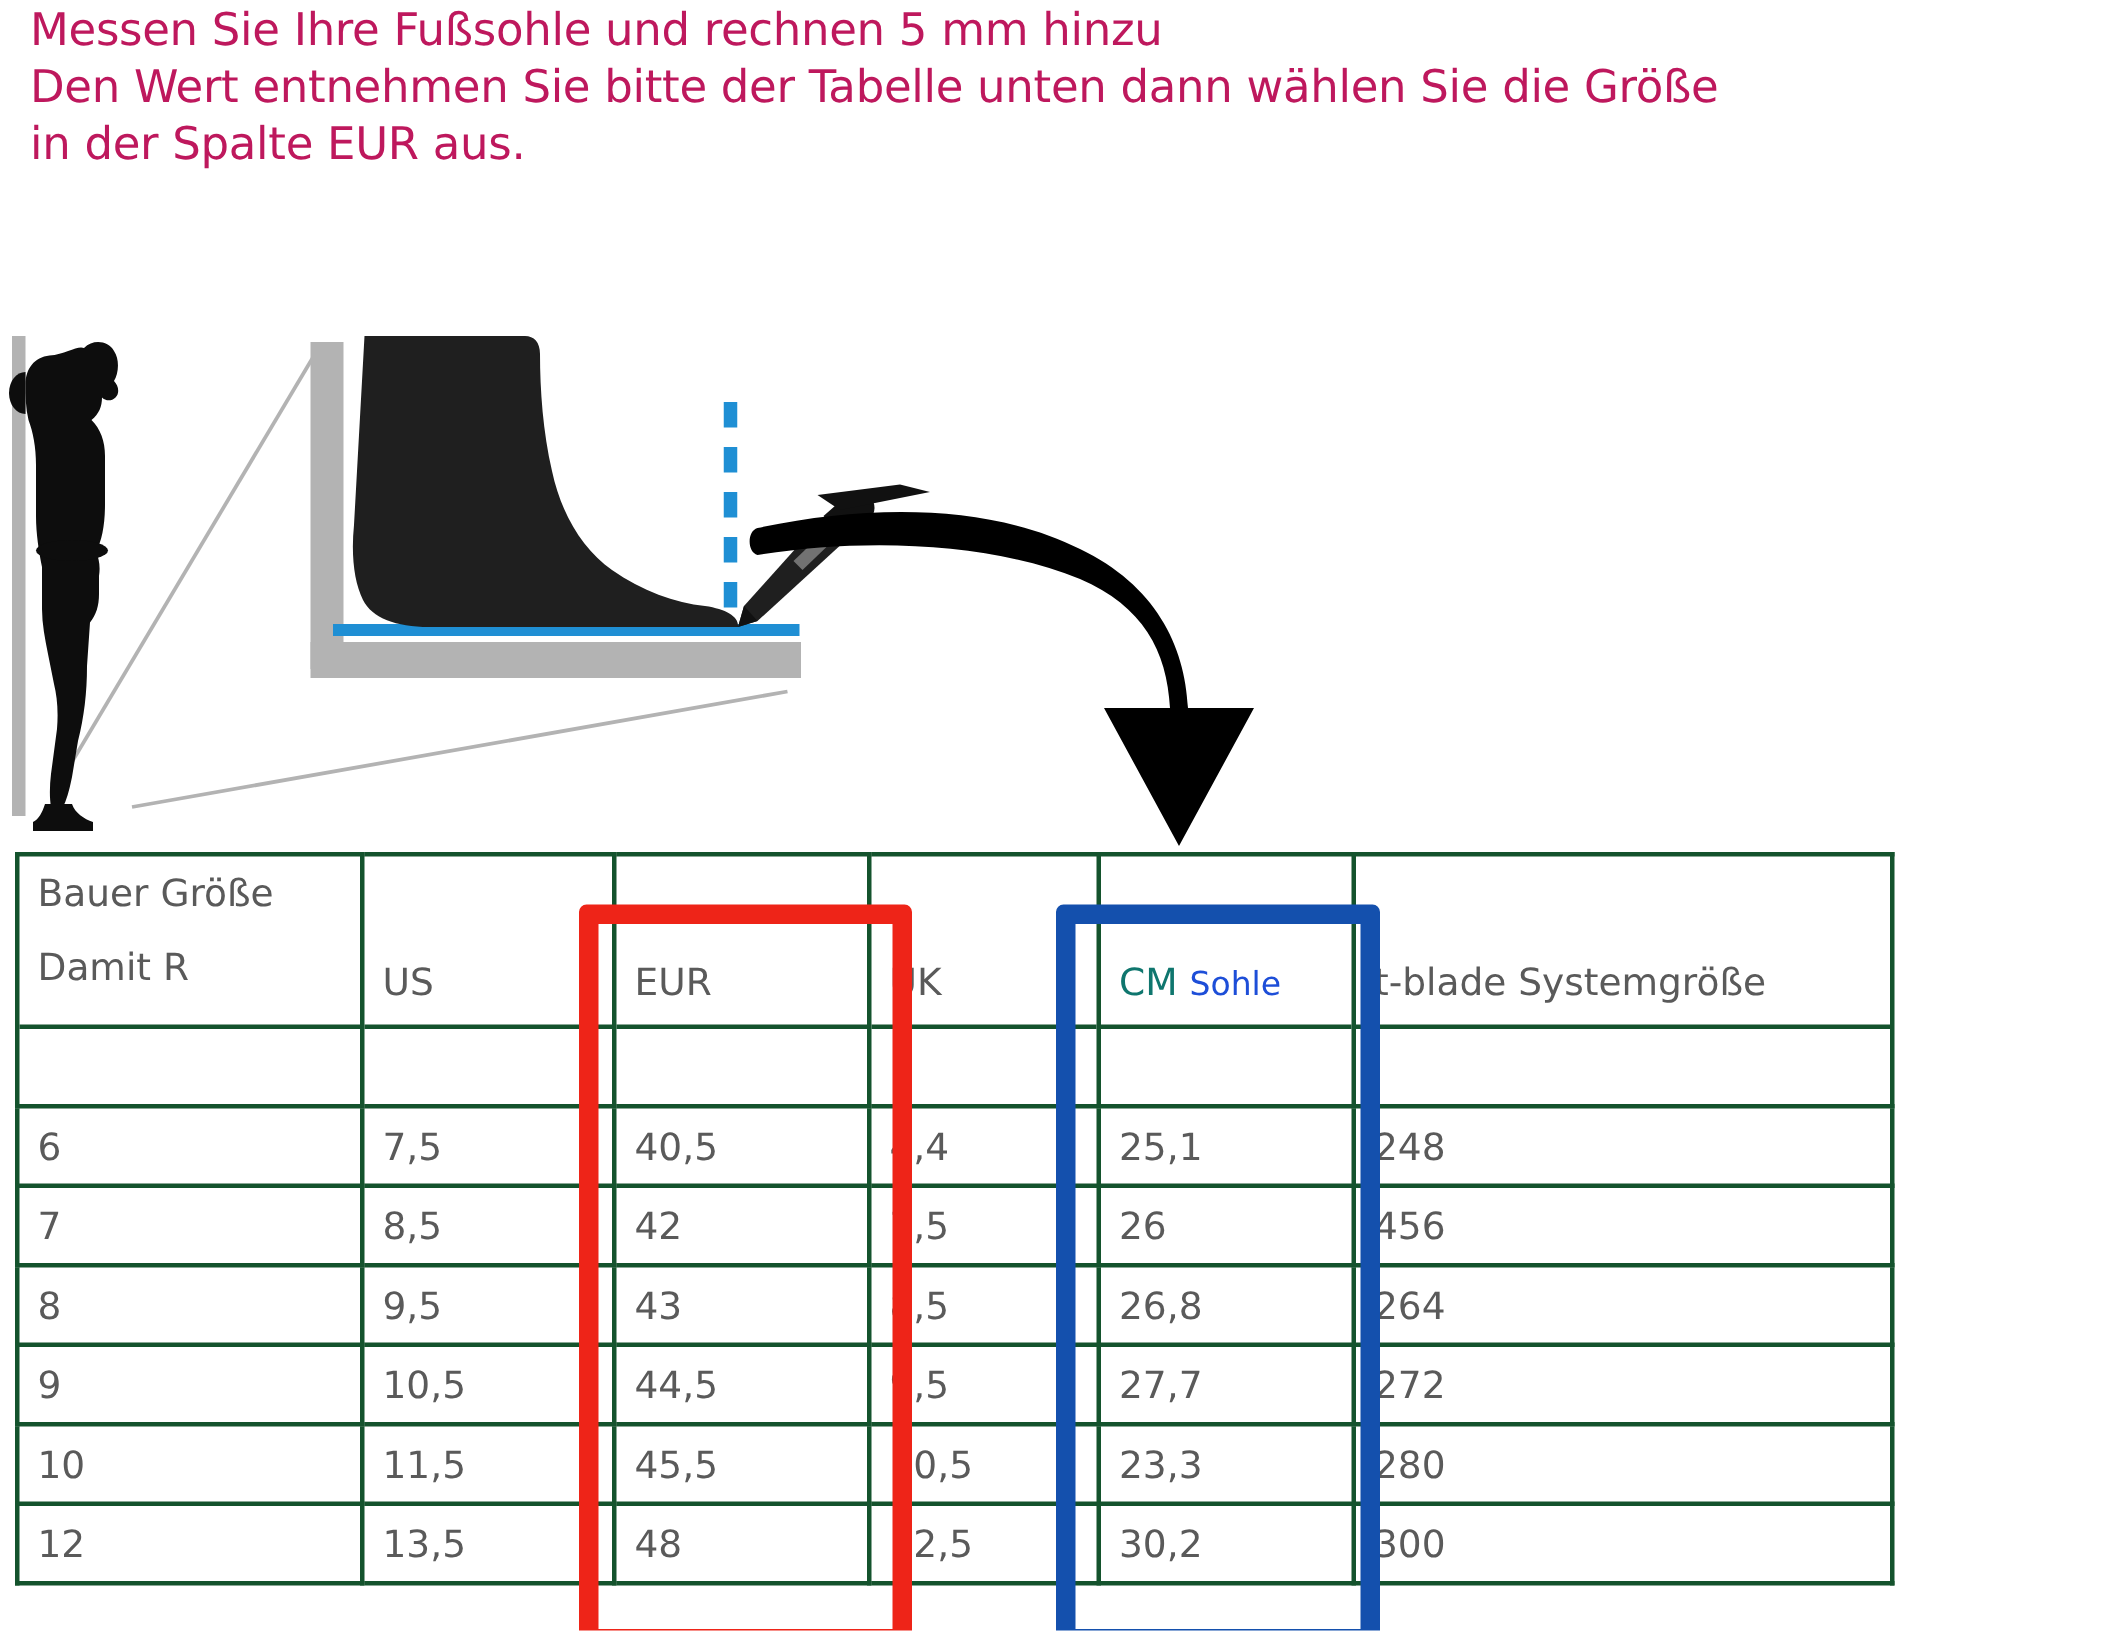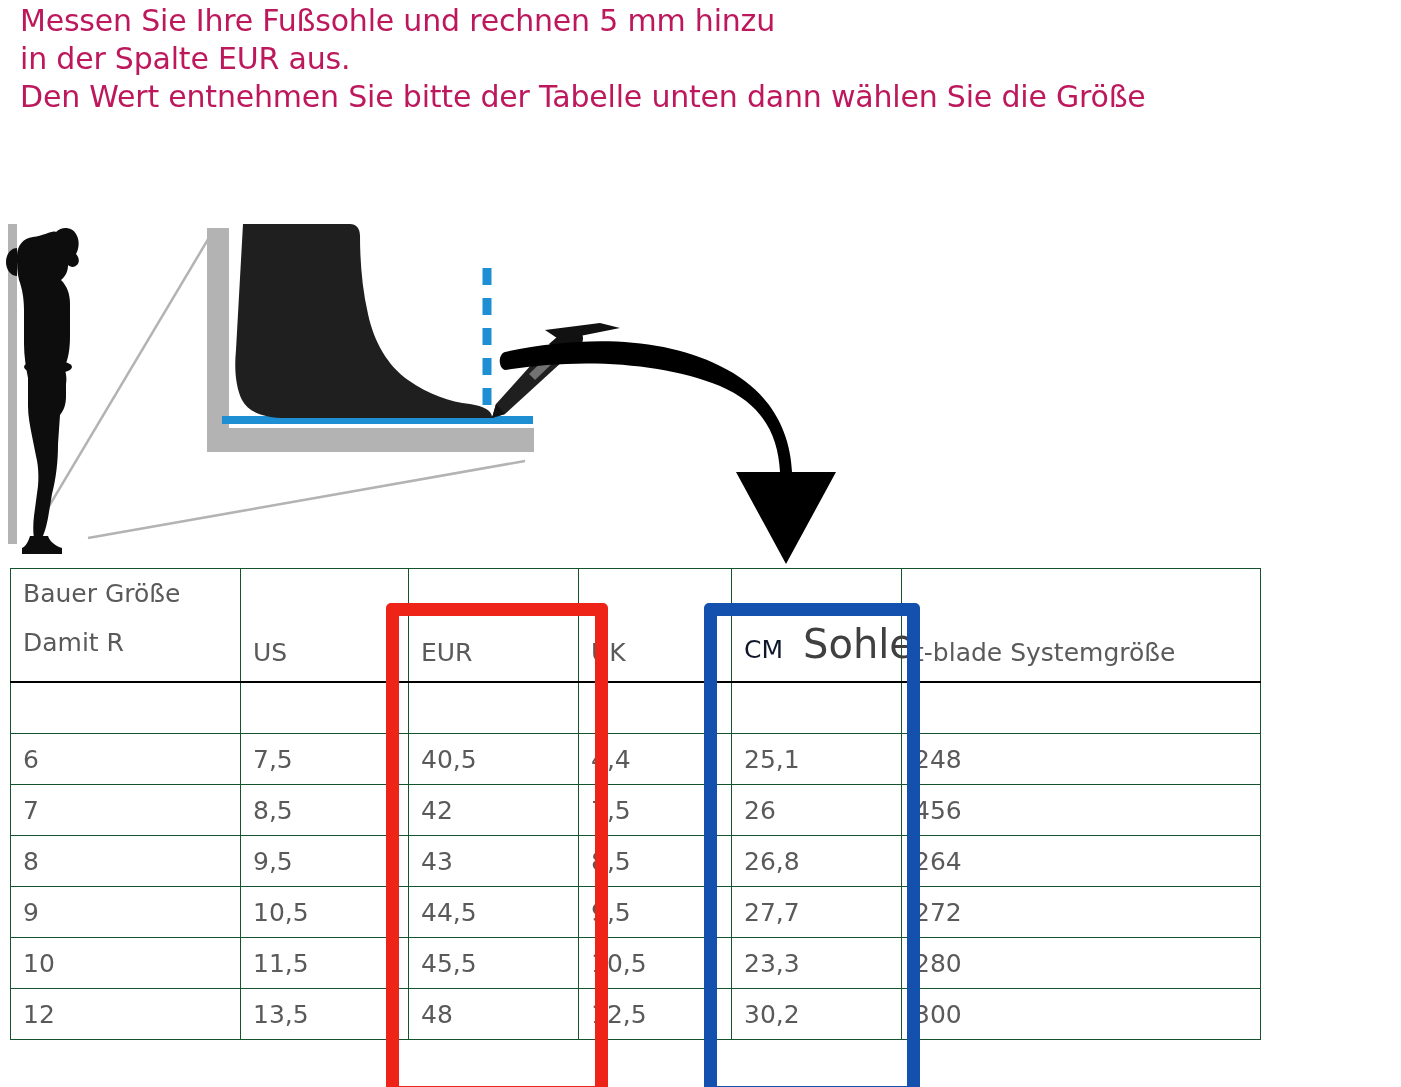--- a/index.html
+++ b/index.html
@@ -48,21 +48,21 @@
   
   #size-table {
     position: absolute;
     left: 10px; top: 568px;
     width: 1250px;
     border-collapse: collapse;
     table-layout: fixed;
     background: #fff;
   }
   #size-table td, #size-table th {
-    border: 1px solid #14532d;
+    border: 3px solid #14532d;
     padding: 0 0 0 12px;
     text-align: left;
     vertical-align: middle;
     font-weight: normal;
     font-size: 25px;
     color: #5a5a5a;
     background: #ffffff;
   }
   #size-table thead th {
     height: 94px;
@@ -73,22 +73,22 @@
   th.col-bauer {
     color: #3d3d3d;
     font-weight: bold;
     vertical-align: top !important;
     padding-top: 12px;
     line-height: 49px;
   }
   th.col-tblade {
     color: #3d3d3d;
   }
-  th.col-cm .cm-label { color: #0f172a; font-size: 25px; }
-  th.col-cm .sohle-label { color: #404040; font-size: 40px; margin-left: 20px; }
+  th.col-cm .cm-label { color: #0f766e; font-size: 25px; }
+  th.col-cm .sohle-label { color: #1d4ed8; font-size: 22px; margin-left: 8px; }
 
   tr.spacer-row td { height: 50px; background: #f4f4f4; border-bottom: 2px solid #000; }
   tbody tr.data-row td { height: 50px; }
   tbody tr.data-row.alt td { background: #f4f4f4; }
   tbody tr.data-row td { border-top: 1px solid #111; border-bottom: 1px solid #111; }
   tbody tr.data-row td.c-bauer { color: #2e2e2e; }
 
   
   col.w-bauer  { width: 230px; }
   col.w-us     { width: 168px; }
@@ -114,22 +114,22 @@
     left: 704px; top: 603px;
     width: 190px; height: 470px;
     border-width: 13px;
   }
 </style>
 </head>
 <body>
 
 <div id="instructions">
   <div class="instr-line">Messen Sie Ihre Fußsohle und rechnen 5 mm hinzu</div>
+  <div class="instr-line">Den Wert entnehmen Sie bitte der Tabelle unten dann wählen Sie die Größe</div>
   <div class="instr-line">in der Spalte EUR aus.</div>
-  <div class="instr-line">Den Wert entnehmen Sie bitte der Tabelle unten dann wählen Sie die Größe</div>
 </div>
 
 <div id="illustration">
   <svg width="920" height="360" viewBox="0 0 920 360" xmlns="http://www.w3.org/2000/svg">
 
     <g stroke="#b3b3b3" stroke-width="2.5" fill="none">
       <line x1="210" y1="18" x2="42" y2="300"></line>
       <line x1="88" y1="320" x2="525" y2="243"></line>
     </g>
 

